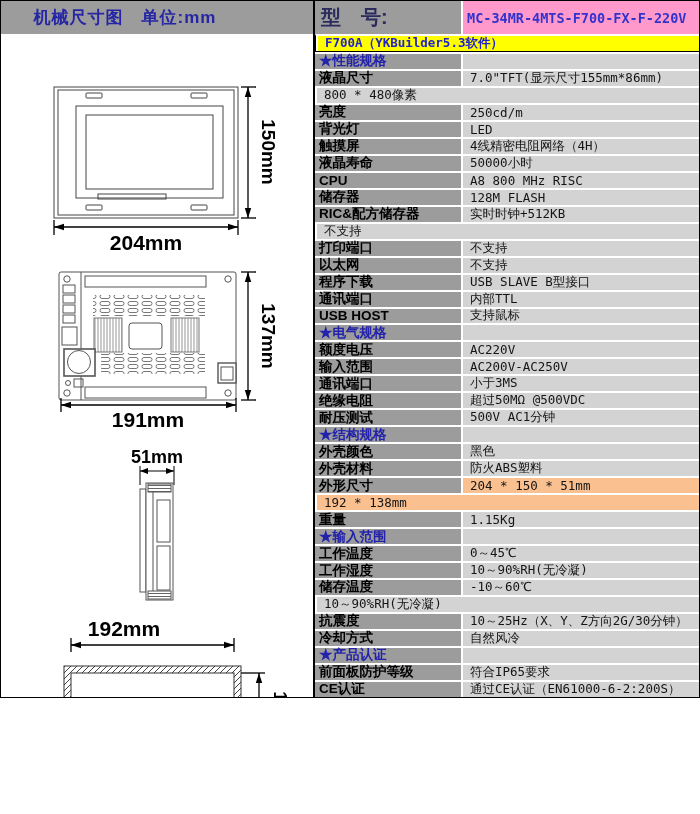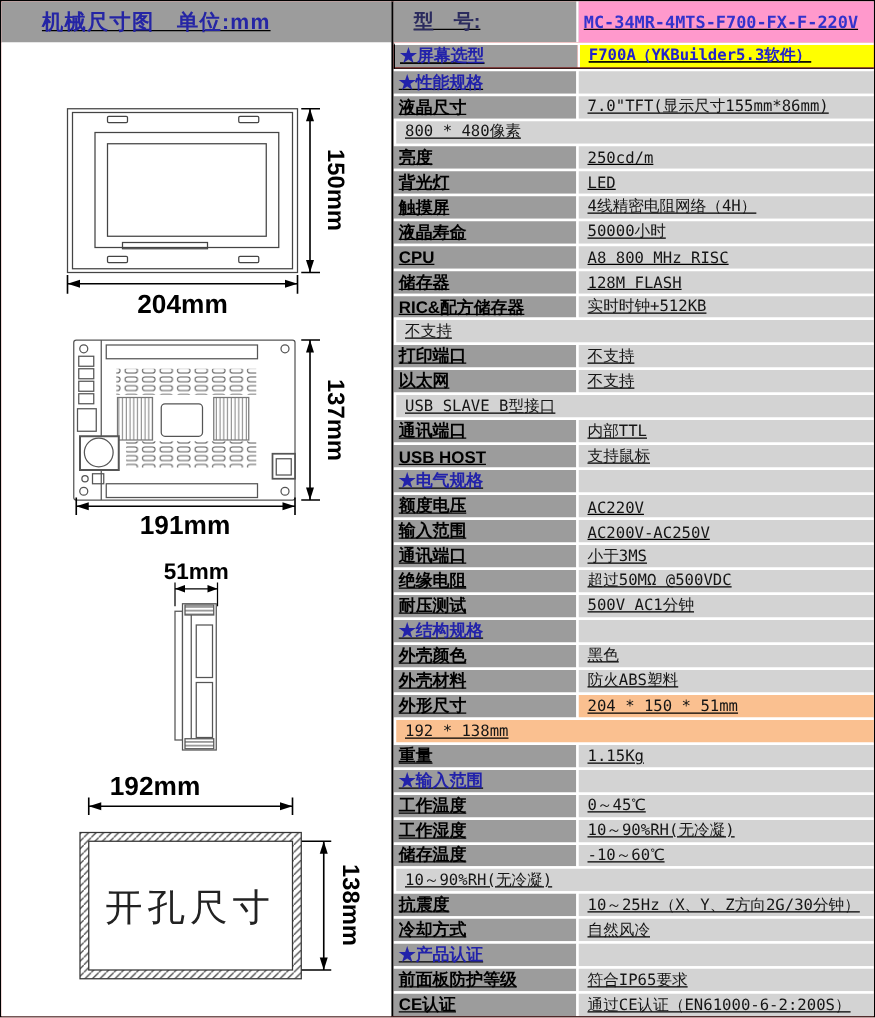--- a/index.html
+++ b/index.html
@@ -1,32 +1,32 @@
 <!DOCTYPE html>
 <html><head>
 <meta charset="utf-8">
 <style>
   html,body{margin:0;padding:0;background:#fff;}
-  .screen{position:relative;width:700px;height:814px;box-sizing:border-box;border:1px solid #000;
-          font-family:"Liberation Sans",sans-serif;display:flex;background:#ef4444;overflow:hidden;text-decoration:underline;}
+  .screen{position:relative;width:700px;height:698px;box-sizing:border-box;border:1px solid #000;
+          font-family:"Liberation Sans",sans-serif;display:flex;background:#fdba74;overflow:hidden;}
   
   .left-panel{width:312px;flex:0 0 312px;border-right:2px solid #000;display:flex;flex-direction:column;background:#fff;}
   .left-header{flex:0 0 33px;background:#9c9c9c;display:flex;align-items:center;justify-content:center;
                padding-right:64px;color:#2525a5;font-weight:bold;font-size:17px;letter-spacing:1px;}
   .diagram-area{flex:1;background:#fff;}
   svg text{font-family:"Liberation Sans",sans-serif;font-weight:bold;fill:#000;}
   .dim-h{font-size:21px;}
   .dim-v{font-size:19px;}
   .dim-s{font-size:18px;}
   .caption{font-size:30px;font-weight:400;fill:#222;letter-spacing:4px;}
   
   .right-panel{flex:1;display:flex;flex-direction:column;background:#fff;}
   .hdr{flex:0 0 33px;display:flex;background:#9c9c9c;}
-  .hdr-label{width:146px;flex:0 0 146px;display:flex;align-items:center;padding-left:16px;box-sizing:border-box;
-             color:#2b2b5e;font-weight:bold;font-size:16px;text-align:right;}
+  .hdr-label{width:146px;flex:0 0 146px;display:flex;align-items:center;padding-left:6px;box-sizing:border-box;
+             color:#2b2b5e;font-weight:bold;font-size:20px;text-align:right;}
   .gap{width:2px;flex:0 0 2px;background:#fff;}
   .hdr-value{flex:1;background:#ff99cc;display:flex;align-items:center;padding-left:4px;
              color:#3333cc;font-weight:bold;font-size:13.5px;font-family:"DejaVu Sans Mono",monospace;}
   .rows{flex:1;display:flex;flex-direction:column;}
   .row{flex:1 1 0;display:flex;border-top:2px solid #fff;min-height:0;}
   .cell-label{width:146px;flex:0 0 146px;background:#9c9c9c;display:flex;align-items:center;
               padding-left:4px;box-sizing:border-box;font-weight:bold;font-size:13.5px;color:#000;white-space:nowrap;}
   .cell-value{flex:1;background:#d3d3d3;display:flex;align-items:center;padding-left:7px;
               font-family:"DejaVu Sans Mono",monospace;font-size:12.5px;color:#151515;white-space:nowrap;}
   .row.section .cell-label{color:#2222aa;}
@@ -181,21 +181,20 @@
   </div>
 
   <div class="right-panel">
     <div class="hdr">
       <div class="hdr-label">型　号:</div>
       <div class="gap"></div>
       <div class="hdr-value">MC-34MR-4MTS-F700-FX-F-220V</div>
     </div>
     <div class="rows">
   <div class="row screen">
-    <div class="cell-label">★屏幕选型</div>
     <div class="gap"></div>
     <div class="cell-value">F700A（YKBuilder5.3软件）</div>
   </div>
 
   <div class="row section">
     <div class="cell-label">★性能规格</div>
     <div class="gap"></div>
     <div class="cell-value"></div>
   </div>
 
@@ -263,20 +262,21 @@
     <div class="cell-value">不支持</div>
   </div>
 
   <div class="row">
     <div class="cell-label">以太网</div>
     <div class="gap"></div>
     <div class="cell-value">不支持</div>
   </div>
 
   <div class="row">
+    <div class="cell-label">程序下载</div>
     <div class="gap"></div>
     <div class="cell-value">USB SLAVE B型接口</div>
   </div>
 
   <div class="row">
     <div class="cell-label">通讯端口</div>
     <div class="gap"></div>
     <div class="cell-value">内部TTL</div>
   </div>
 

